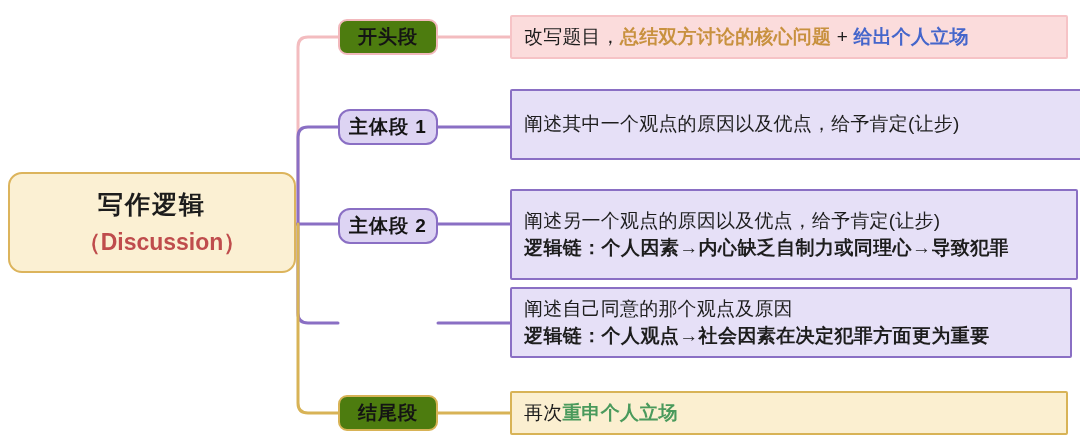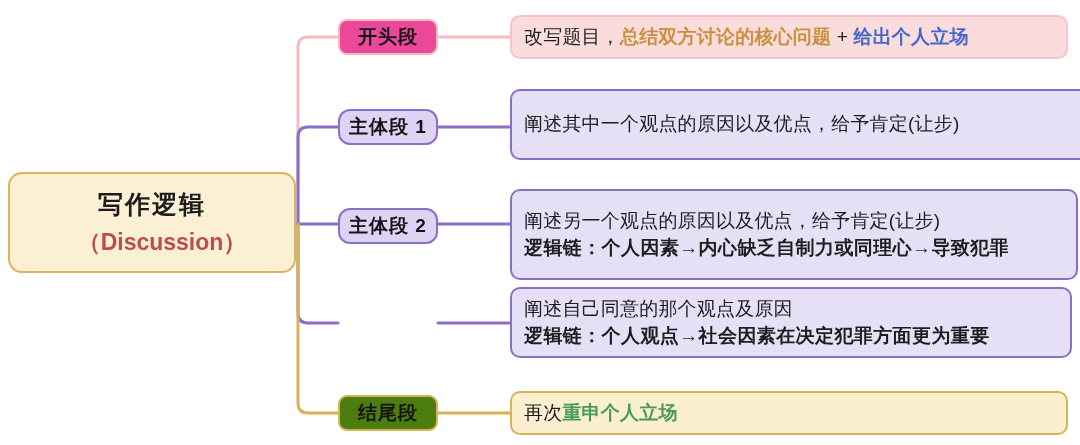--- a/index.html
+++ b/index.html
@@ -72,32 +72,32 @@
     border-width: 2px;
     border-style: solid;
     display: flex;
     align-items: center;
     justify-content: center;
     font-size: 19px;
     font-weight: bold;
     color: #141414;
     letter-spacing: 1px;
   }
-  .chip.pink   { background: #ec4899; border-color: #f2b8bc; }
+  .chip.pink   { background: #4d7c0f; border-color: #f2b8bc; }
   .chip.purple { background: #ddd4f3; border-color: #8a6fc4; border-radius: 12px; }
   .chip.gold   { background: #4d7c0f; border-color: #d8b356; }
 
   
   .content {
     position: absolute;
     left: 510px;
     box-sizing: border-box;
     border-width: 2px;
     border-style: solid;
-    border-radius: 10px;
+    border-radius: 2px;
     padding: 4px 10px 4px 12px;
     display: flex;
     flex-direction: column;
     justify-content: center;
   }
   .content.pink   { background: #fbdcdc; border-color: #f6c3c6; }
   .content.purple { background: #e6e0f7; border-color: #8a6fc4; }
   .content.gold   { background: #fbefd0; border-color: #d8b356; }
 
   .line {

